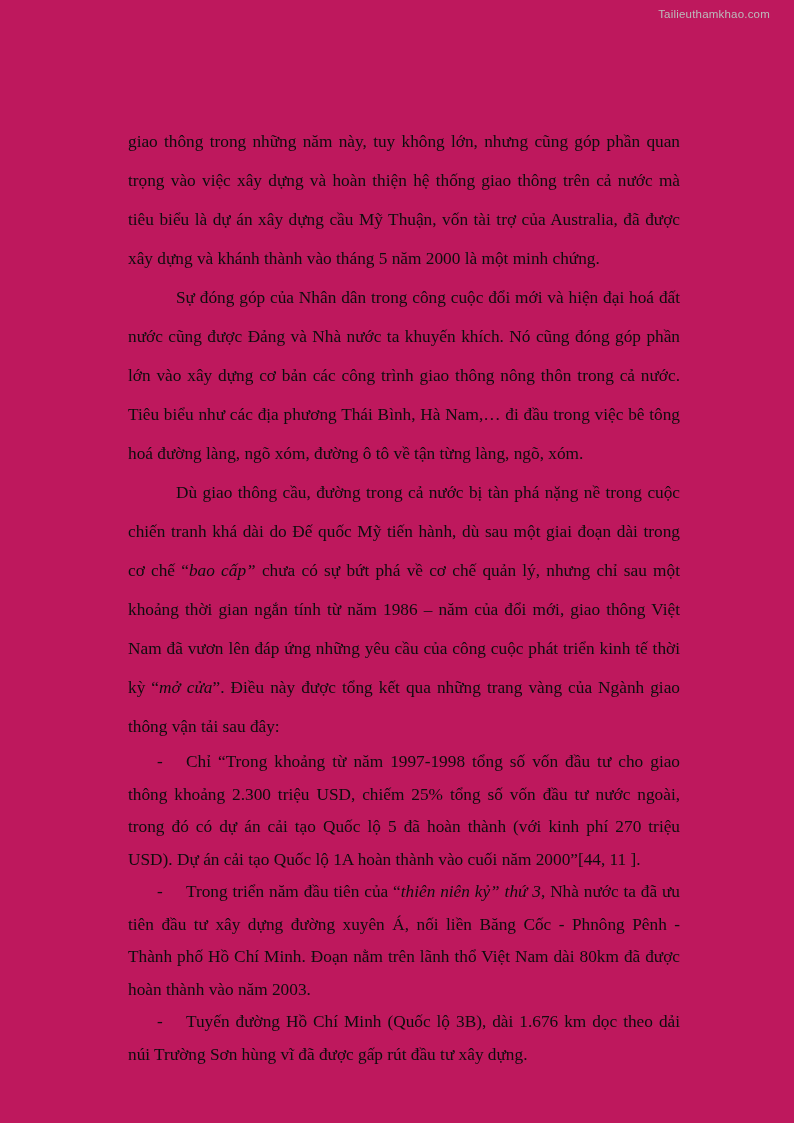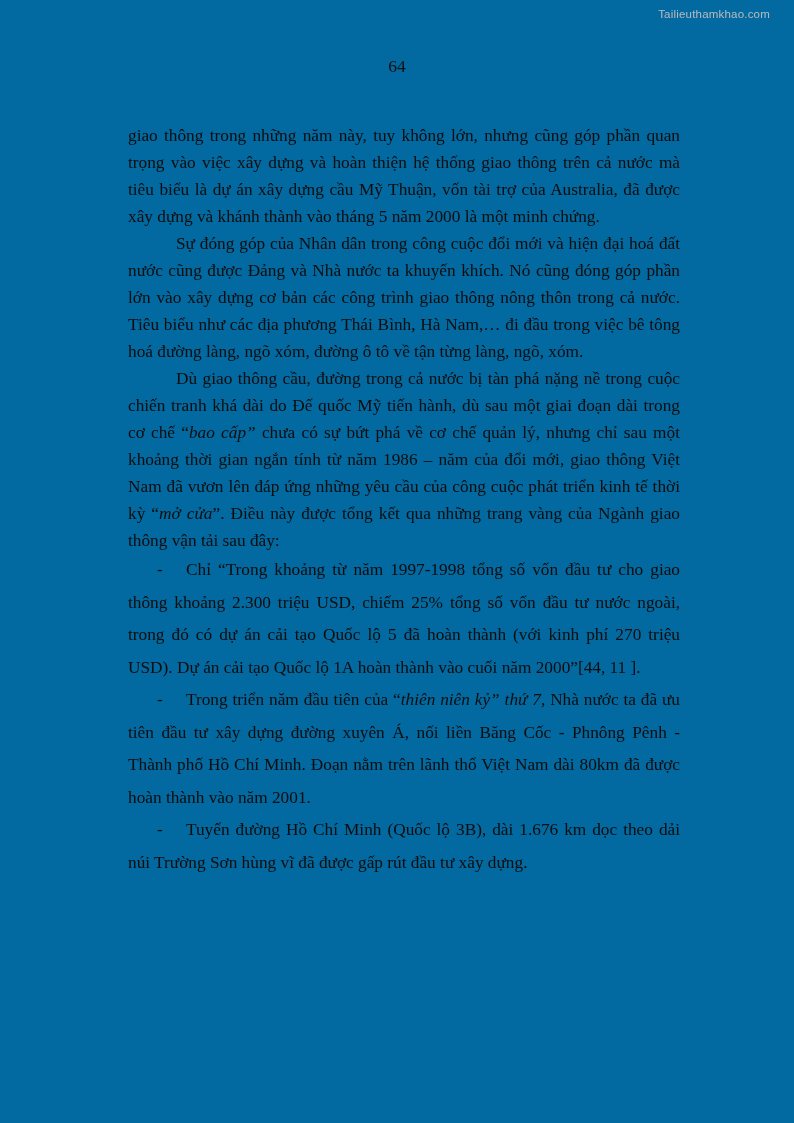--- a/index.html
+++ b/index.html
@@ -7,21 +7,21 @@
     padding: 0;
     background: #b9b9b9;
   }
   body {
     font-family: "Liberation Serif", "DejaVu Serif", serif;
   }
   .page {
     position: relative;
     width: 794px;
     height: 1123px;
-    background: #0369a1;
+    background: #be185d;
     overflow: hidden;
     box-sizing: border-box;
   }
   .watermark {
     position: absolute;
     top: 8px;
     right: 24px;
     font-family: "Liberation Sans", "DejaVu Sans", sans-serif;
     font-size: 11.5px;
     letter-spacing: 0.2px;
@@ -42,21 +42,21 @@
     left: 128px;
     top: 122px;
     width: 552px;
     font-size: 17.3px;
     color: #0d0d0d;
   }
   p.body-para {
     margin: 0 0 0.0em 0;
     text-align: justify;
     text-justify: inter-word;
-    line-height: 27px;
+    line-height: 39px;
     text-indent: 0;
     hyphens: none;
   }
   p.indented {
     text-indent: 48px;
   }
   .list-item {
     display: flex;
     align-items: flex-start;
     text-align: justify;
@@ -81,38 +81,37 @@
     font-style: italic;
   }
 </style>
 </head>
 <body>
 
 <div class="page">
 
   <div class="watermark">Tailieuthamkhao.com</div>
 
-  <div class="page-number">64</div>
 
   <div class="content">
 
     <p class="body-para"><span>giao thông trong những năm này, tuy không lớn, nhưng cũng góp phần quan trọng vào việc xây dựng và hoàn thiện hệ thống giao thông trên cả nước mà tiêu biểu là dự án xây dựng cầu Mỹ Thuận, vốn tài trợ của Australia, đã được xây dựng và khánh thành vào tháng 5 năm 2000 là một minh chứng.</span></p>
 
     <p class="body-para indented"><span>Sự đóng góp của Nhân dân trong công cuộc đổi mới và hiện đại hoá đất nước cũng được Đảng và Nhà nước ta khuyến khích. Nó cũng đóng góp phần lớn vào xây dựng cơ bản các công trình giao thông nông thôn trong cả nước. Tiêu biểu như các địa phương Thái Bình, Hà Nam,… đi đầu trong việc bê tông hoá đường làng, ngõ xóm, đường ô tô về tận từng làng, ngõ, xóm.</span></p>
 
     <p class="body-para indented"><span>Dù giao thông cầu, đường trong cả nước bị tàn phá nặng nề trong cuộc chiến tranh khá dài do Đế quốc Mỹ tiến hành,  dù sau một giai đoạn dài trong cơ chế “</span><em class="ital">bao cấp”</em><span> chưa có sự bứt phá về cơ chế quản lý, nhưng chỉ sau một khoảng thời gian ngắn tính từ năm 1986 – năm của đổi mới, giao thông Việt Nam đã vươn lên đáp ứng những yêu cầu của công cuộc phát triển kinh tế thời kỳ “</span><em class="ital">mở cửa</em><span>”.  Điều này được tổng kết qua những trang vàng của Ngành giao thông vận tải sau đây:</span></p>
 
     <div class="list-item">
       <span class="dash">-</span>
       <span class="li-text"><span>Chỉ “Trong khoảng từ năm 1997-1998 tổng số vốn đầu tư cho giao thông khoảng 2.300 triệu USD, chiếm 25% tổng số vốn đầu tư nước ngoài, trong đó có dự án cải tạo Quốc lộ 5 đã hoàn thành (với kinh phí 270 triệu USD). Dự án cải tạo Quốc lộ 1A hoàn thành vào cuối năm 2000”[44, 11 ].</span></span>
     </div>
 
     <div class="list-item">
       <span class="dash">-</span>
-      <span class="li-text"><span>Trong triển năm đầu tiên của “</span><em class="ital">thiên niên kỷ” thứ 7</em><span>, Nhà nước ta đã ưu tiên đầu tư xây dựng đường xuyên Á, nối liền Băng Cốc - Phnông Pênh - Thành phố Hồ Chí Minh. Đoạn nằm trên lãnh thổ Việt Nam dài 80km đã được hoàn thành vào năm 2001.</span></span>
+      <span class="li-text"><span>Trong triển năm đầu tiên của “</span><em class="ital">thiên niên kỷ” thứ 3</em><span>, Nhà nước ta đã ưu tiên đầu tư xây dựng đường xuyên Á, nối liền Băng Cốc - Phnông Pênh - Thành phố Hồ Chí Minh. Đoạn nằm trên lãnh thổ Việt Nam dài 80km đã được hoàn thành vào năm 2003.</span></span>
     </div>
 
     <div class="list-item">
       <span class="dash">-</span>
       <span class="li-text"><span>Tuyến đường Hồ Chí Minh (Quốc lộ 3B), dài 1.676 km dọc theo dải núi Trường Sơn hùng vĩ đã được gấp rút đầu tư xây dựng.</span></span>
     </div>
 
   </div>
 </div>
 

